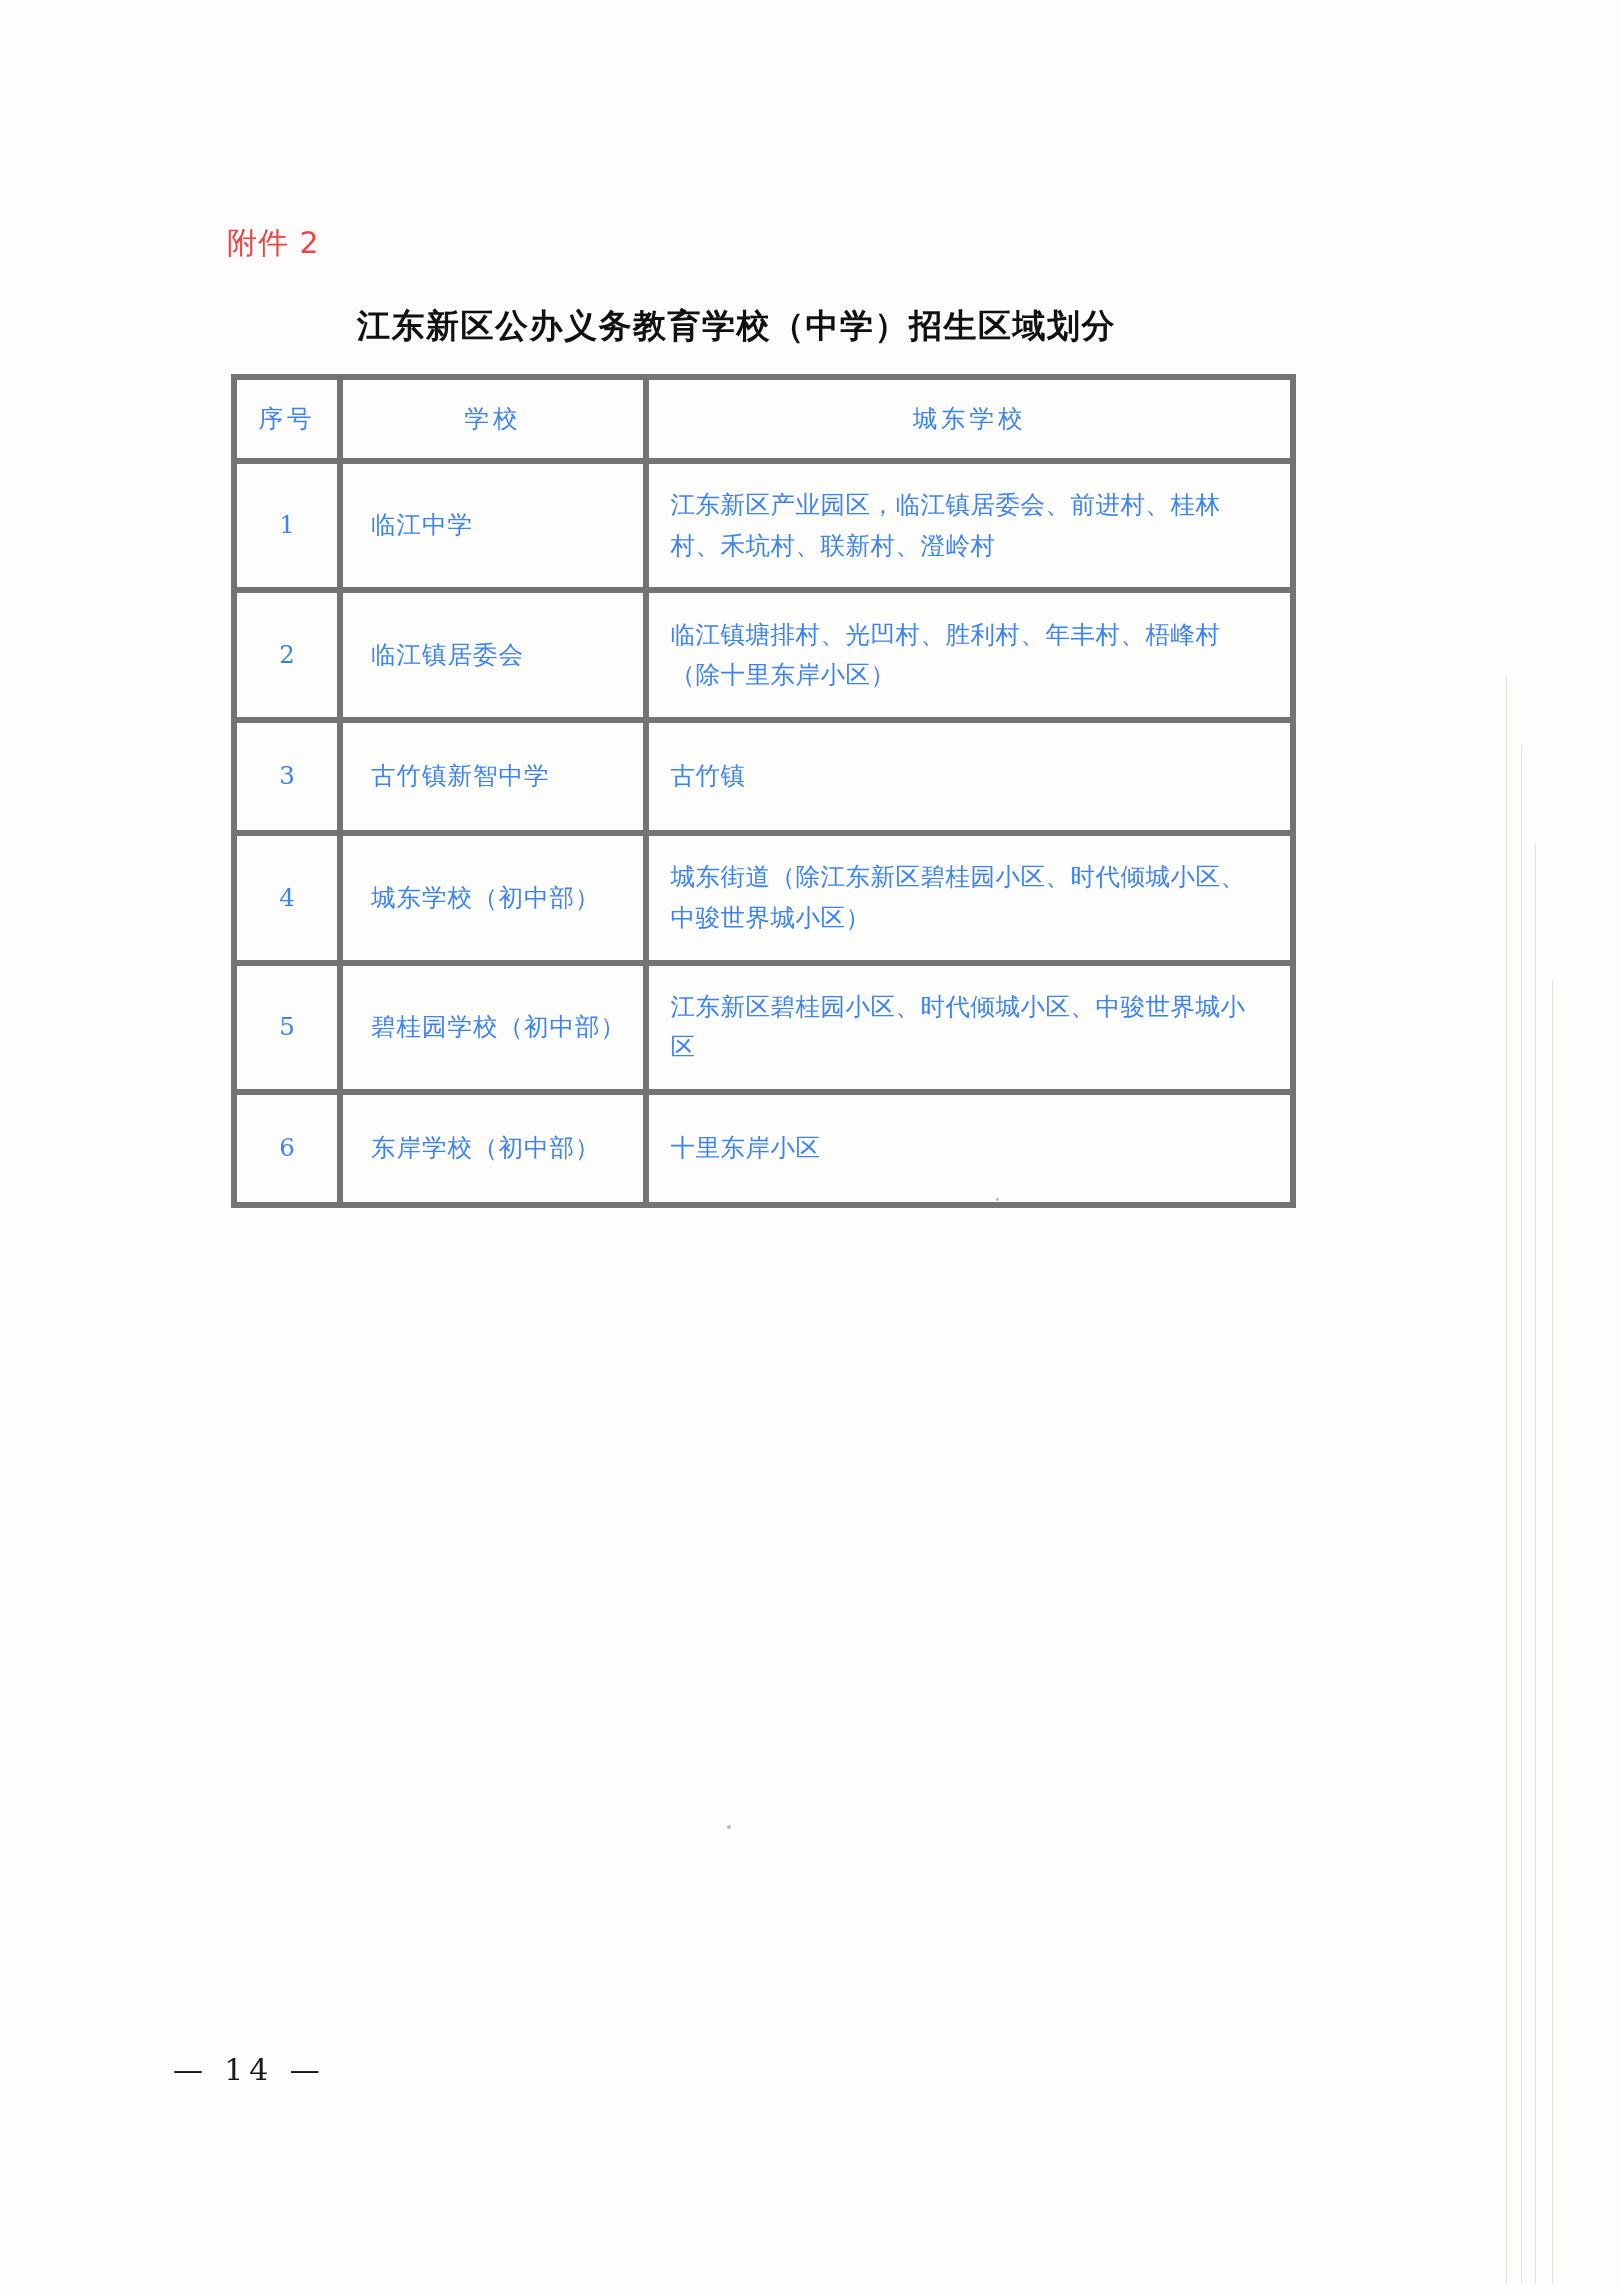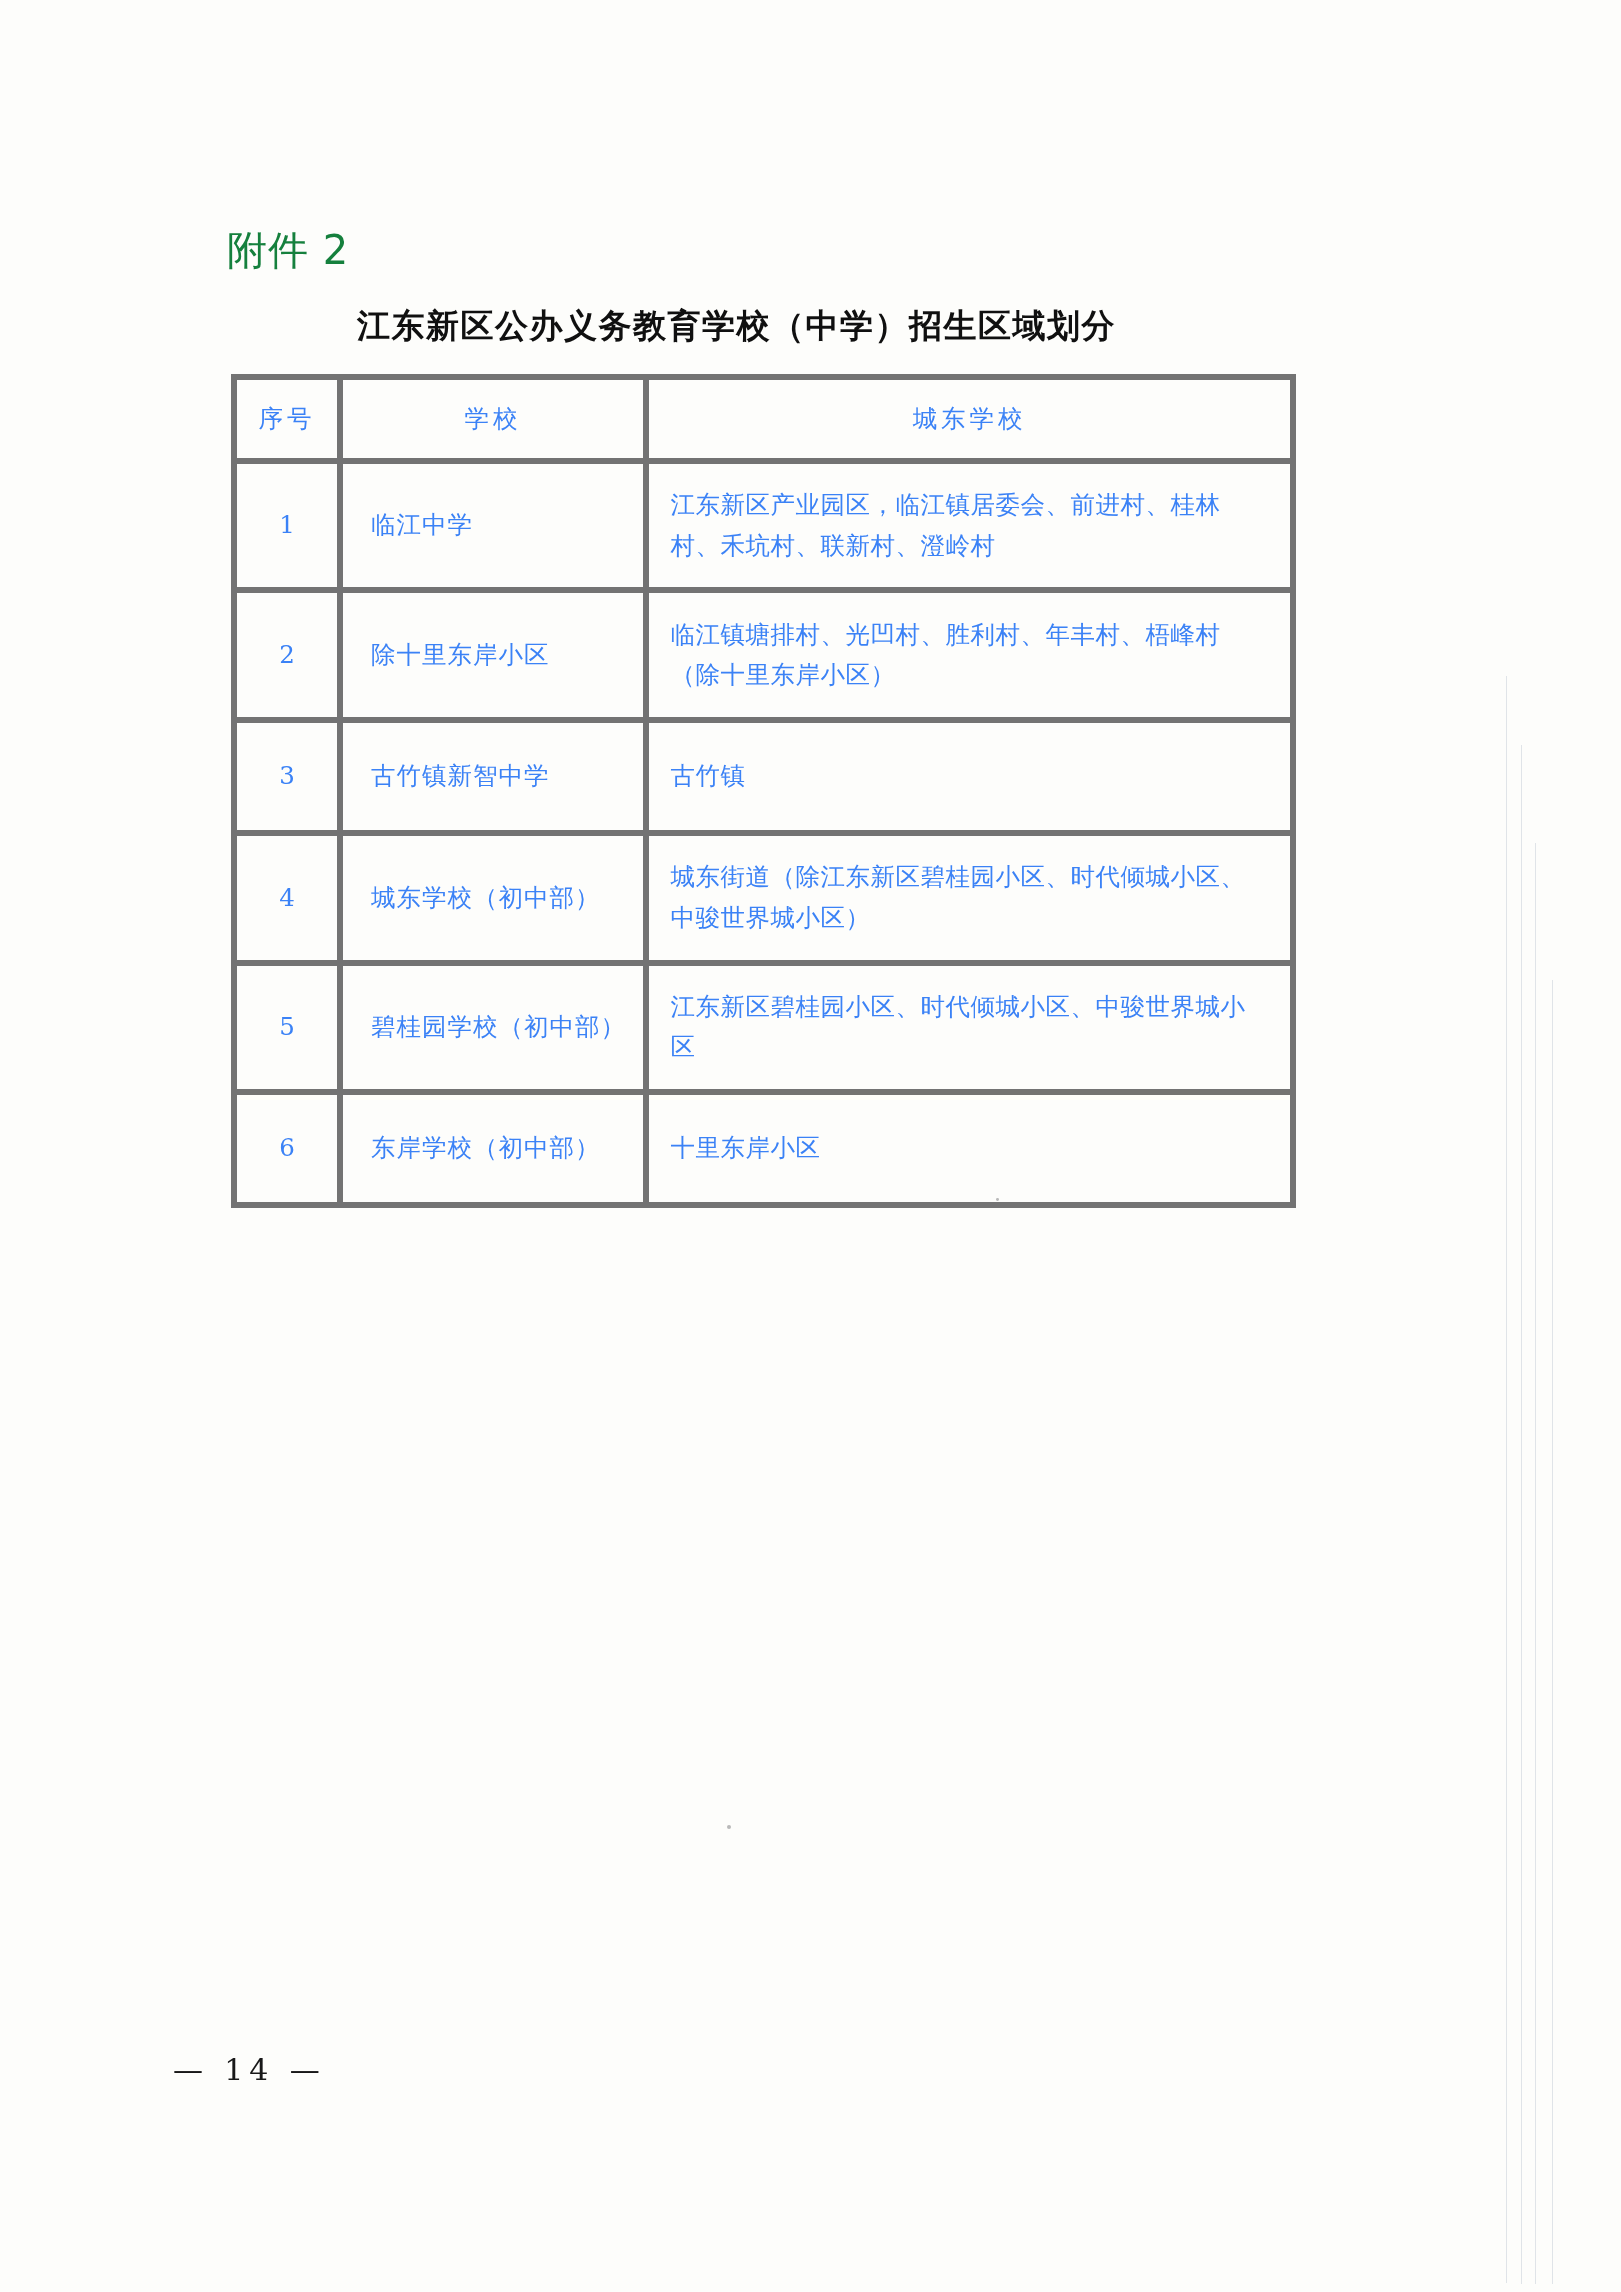--- a/index.html
+++ b/index.html
@@ -39,24 +39,24 @@
     position: absolute;
     left: 0;
     top: 0;
     width: 1621px;
   }
 
   .attachment-label {
     position: absolute;
     left: 227px;
     top: 223px;
-    font-size: 40px;
+    font-size: 30px;
     letter-spacing: 1px;
     font-family: "DejaVu Sans", "Liberation Sans", sans-serif;
-    color: #15803d;
+    color: #ef4444;
   }
 
   .doc-title {
     position: absolute;
     left: 333px;
     top: 304px;
     width: 941px;
     font-size: 33px;
     font-weight: bold;
     letter-spacing: 1.5px;
@@ -164,21 +164,21 @@
       </tr>
     </thead>
     <tbody>
       <tr class="r1">
         <td class="cell-no">1</td>
         <td class="cell-school">临江中学</td>
         <td class="cell-zone">江东新区产业园区，临江镇居委会、前进村、桂林村、禾坑村、联新村、澄岭村</td>
       </tr>
       <tr class="r2">
         <td class="cell-no">2</td>
-        <td class="cell-school">除十里东岸小区</td>
+        <td class="cell-school">临江镇居委会</td>
         <td class="cell-zone">临江镇塘排村、光凹村、胜利村、年丰村、梧峰村（除十里东岸小区）</td>
       </tr>
       <tr class="r3">
         <td class="cell-no">3</td>
         <td class="cell-school">古竹镇新智中学</td>
         <td class="cell-zone">古竹镇</td>
       </tr>
       <tr class="r4">
         <td class="cell-no">4</td>
         <td class="cell-school">城东学校（初中部）</td>

